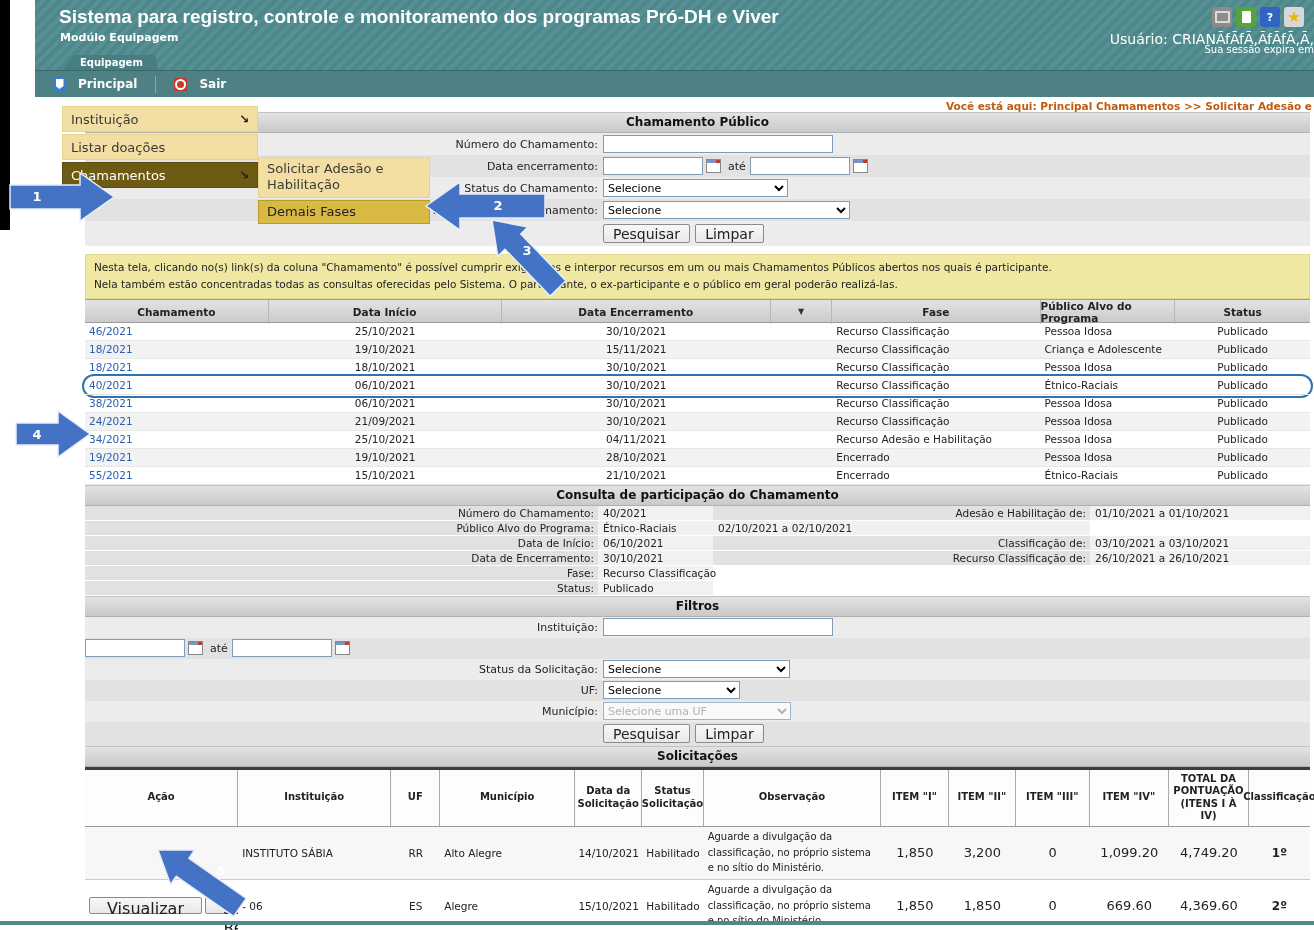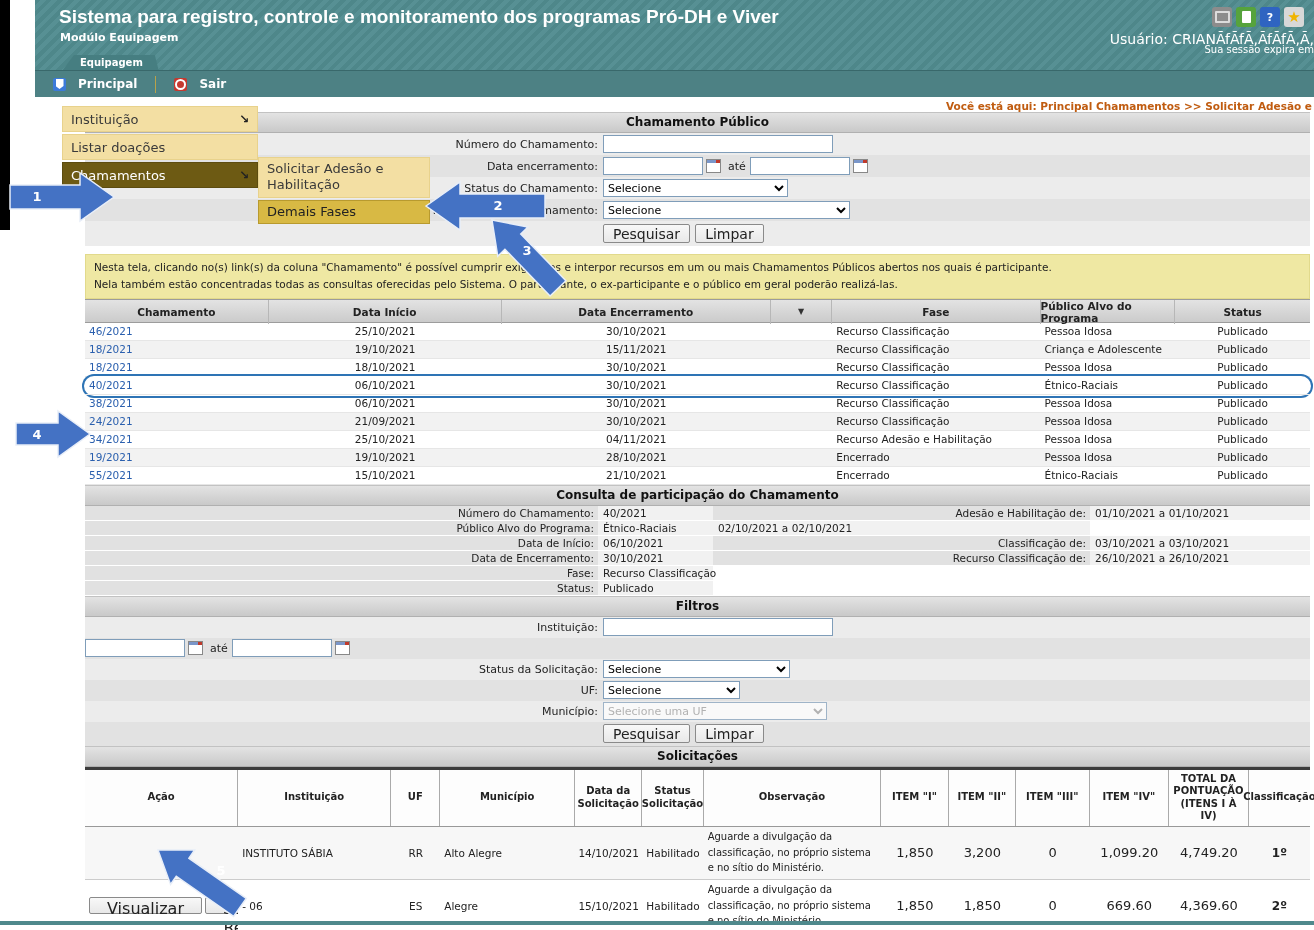--- a/index.html
+++ b/index.html
@@ -371,21 +371,21 @@
     </select>
   </div>
   <div class="form-row shade" style="height:21px">
     <div class="form-label">UF:</div>
     <select class="sel" style="width:137px">
       <option>Selecione</option>
     </select>
   </div>
   <div class="form-row" style="height:21px">
     <div class="form-label">Município:</div>
-    <select class="sel" style="width:224px;color:#9a9a9a" disabled="">
+    <select class="sel" style="width:188px;color:#9a9a9a" disabled="">
       <option>Selecione uma UF</option>
     </select>
   </div>
   <div class="form-row shade" style="height:24px">
     <div class="form-label"></div>
     <button class="btn">Pesquisar</button>
     <span style="width:5px"></span>
     <button class="btn">Limpar</button>
   </div>
 

